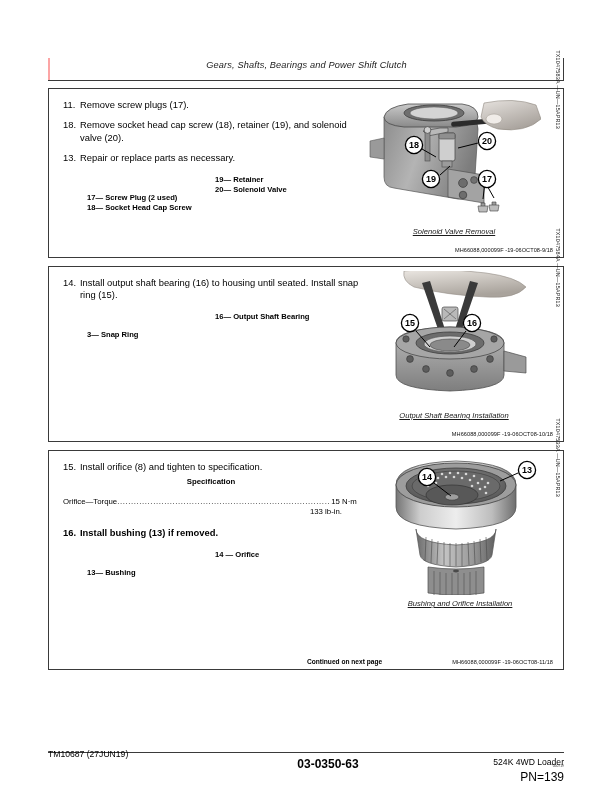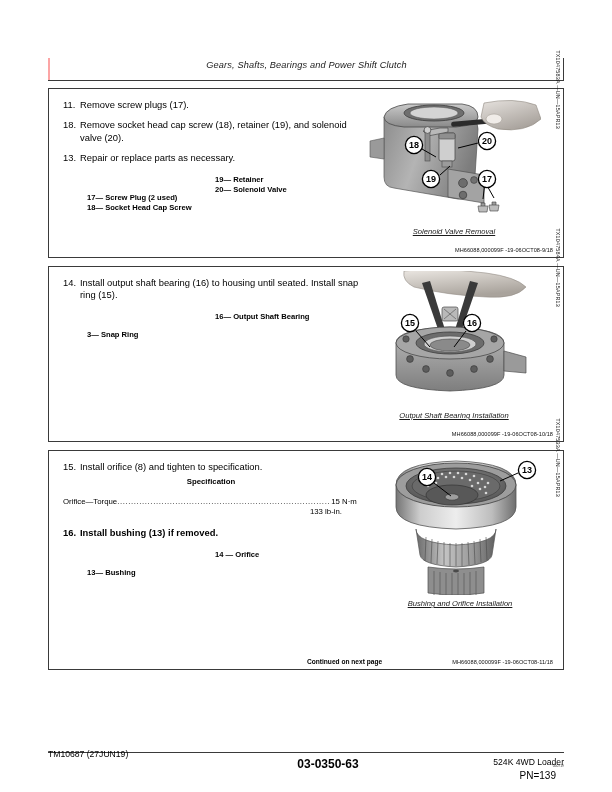--- a/index.html
+++ b/index.html
@@ -229,23 +229,23 @@
   .footer-sup {
     position: absolute;
     right: 48px;
     top: 764px;
     font-size: 3.4px;
     color: #333;
     text-align: right;
   }
   .footer-pn {
     position: absolute;
-    right: 56px;
+    right: 48px;
     top: 770px;
-    font-size: 10px;
+    font-size: 12px;
     color: #000;
     text-align: left;
   }
 
   
   .callout-circle {
     fill: #ffffff;
     stroke: #000000;
     stroke-width: 1.3;
   }

